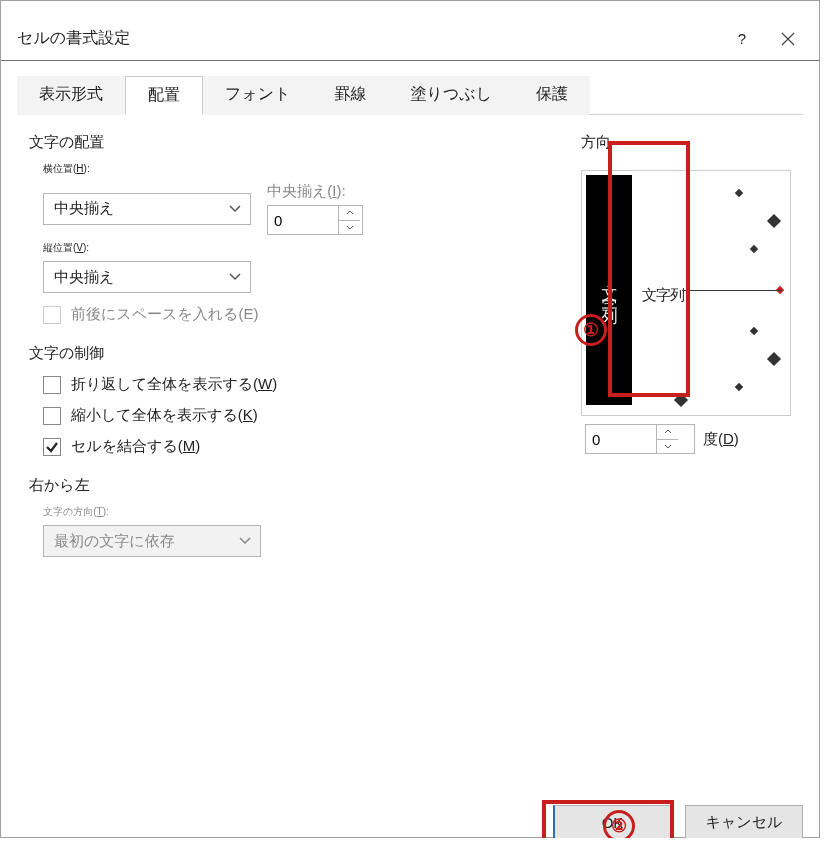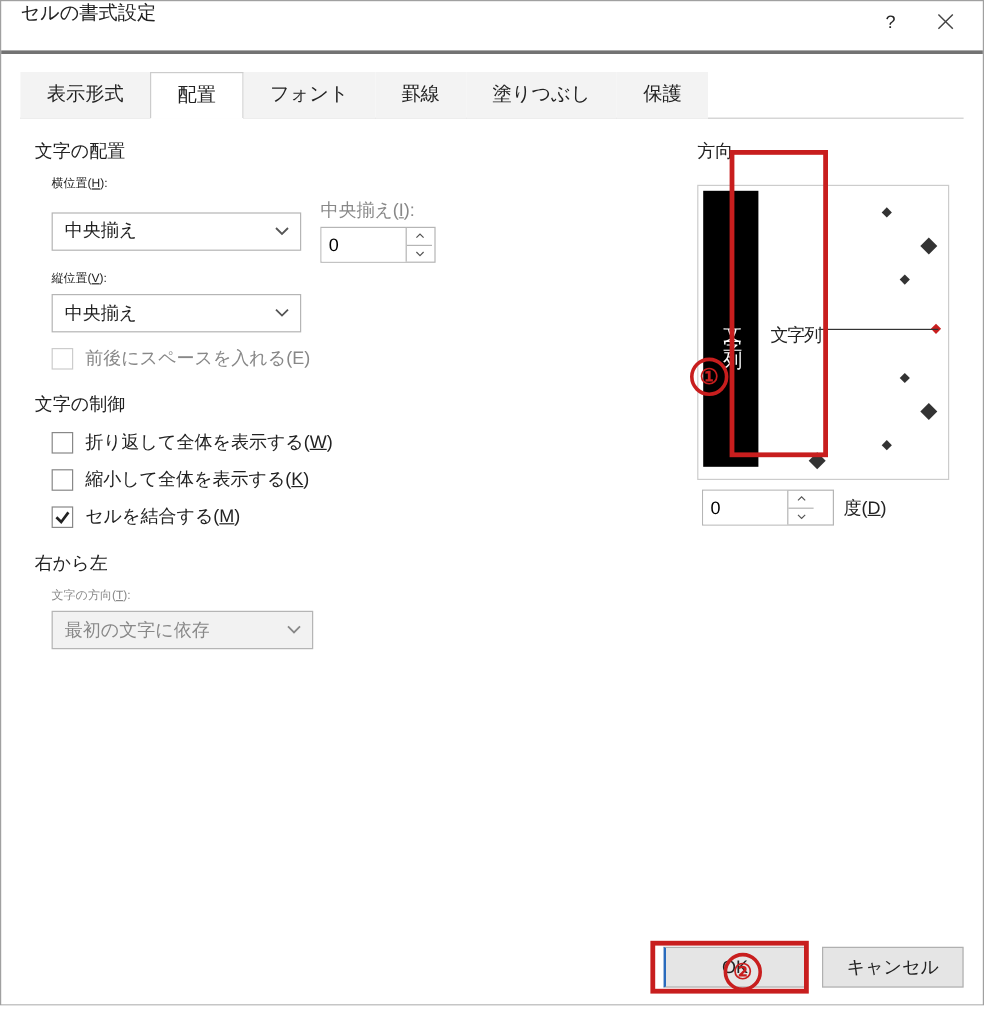--- a/index.html
+++ b/index.html
@@ -1,22 +1,23 @@
 <!DOCTYPE html>
 <html><head>
   <meta charset="utf-8">
   <style>
     * { box-sizing: border-box; margin: 0; padding: 0; }
     html, body { font-family: "Meiryo UI", "Yu Gothic UI", sans-serif; font-size: 15px; color: #222; }
     .window {
       width: 820px; height: 838px; border: 1px solid #a0a0a0; background: #fff; position: relative;
     }
     .titlebar {
-      height: 44px; display: flex; padding: 0 8px 0 16px;
-      border-bottom: 3px solid #737373;
+      height: 44px; display: flex; align-items: center; padding: 0 8px 0 16px;
+      border-bottom: 1px solid #737373;
+      margin-top: 16px;
     }
     .titlebar .title { flex: 1; font-size: 16px; }
     .tbtn { width: 46px; height: 34px; display: flex; align-items: center; justify-content: center; }
     .tbtn svg { stroke: #444; stroke-width: 1.2; fill: none; }
     .content { padding: 14px 12px 0 12px; position: relative; height: calc(100% - 44px); }
     .tabs { display: flex; border-bottom: 1px solid #ccc; margin: 0 4px; }
     .tab { padding: 8px 22px; font-size: 16px; color: #222; background: #f3f3f3; cursor: default; position: relative; top: 1px; }
     .tab.active { background: #fff; border: 1px solid #ccc; border-bottom: 1px solid #fff; }
     .body { padding: 18px 16px 0 16px; display: flex; gap: 16px; }
     .left { flex: 1 1 auto; }

